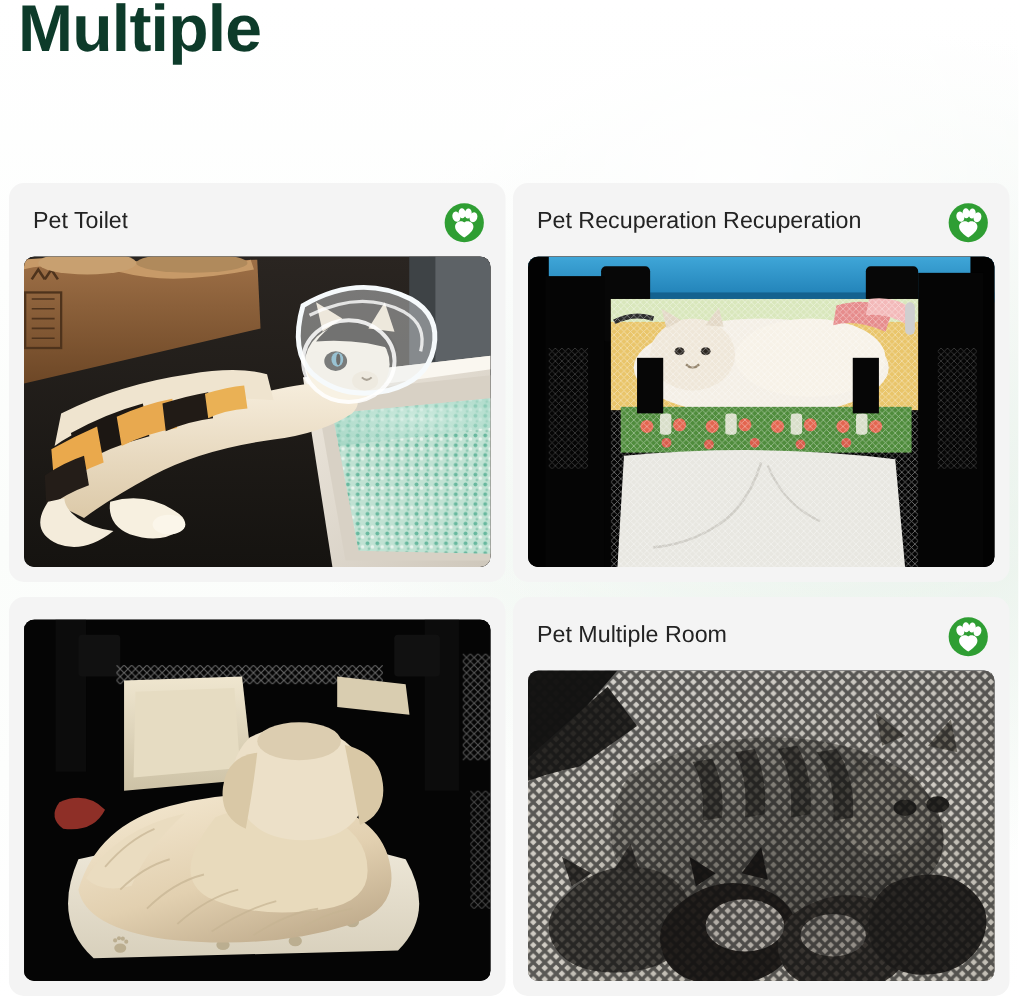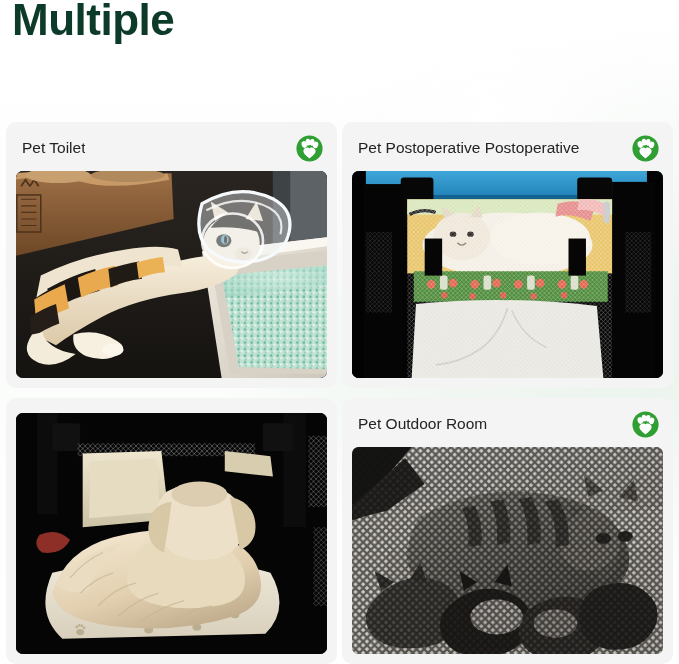--- a/index.html
+++ b/index.html
@@ -204,21 +204,21 @@
 
           <path d="M178 30 q34 -20 66 -4 q18 10 14 30 q-4 20 -28 26 q-28 6 -46 -10 q-14 -14 -6 -42 Z" fill="#e9eef1" fill-opacity="0.42" stroke="#f6fafc" stroke-width="3"></path>
           <path d="M182 36 q32 -16 58 -2 q14 8 10 24" fill="none" stroke="#ffffff" stroke-width="2" opacity="0.8"></path>
           <ellipse cx="206" cy="64" rx="28" ry="25" fill="none" stroke="#ffffff" stroke-width="2.4" opacity="0.85"></ellipse>
         </svg>
       </div>
     </div>
 
     <div class="card">
       <div class="card-head">
-        <span class="card-title">Pet Postoperative Postoperative</span>
+        <span class="card-title">Pet Recuperation Recuperation</span>
         <span>
           <svg class="paw-icon" viewBox="0 0 64 64" aria-hidden="true">
             <circle cx="32" cy="32" r="31" fill="#2f9e33"></circle>
             <ellipse cx="19.5" cy="22.5" rx="6.2" ry="8.2" fill="#ffffff" transform="rotate(-16 19.5 22.5)"></ellipse>
             <ellipse cx="28.6" cy="17.0" rx="5.6" ry="8.0" fill="#ffffff" transform="rotate(-6 28.6 17)"></ellipse>
             <ellipse cx="38.2" cy="17.4" rx="5.6" ry="8.0" fill="#ffffff" transform="rotate(7 38.2 17.4)"></ellipse>
             <ellipse cx="46.6" cy="23.4" rx="6.0" ry="8.0" fill="#ffffff" transform="rotate(18 46.6 23.4)"></ellipse>
             <path d="M32 55.5C25 50.5 17.5 44.5 17.5 38.2c0-5.3 4.6-8.6 9.4-8.6 2.6 0 4.2 1 5.1 2.2.9-1.2 2.5-2.2 5.1-2.2 4.8 0 9.4 3.3 9.4 8.6 0 6.3-7.5 12.3-14.5 17.3z" fill="#ffffff"></path>
           </svg>
         </span>
@@ -414,21 +414,21 @@
             <path d="M148 166 q18 -12 34 -14"></path>
             <path d="M170 164 q16 -10 30 -12"></path>
             <path d="M70 130 q12 -14 26 -20"></path>
           </g>
         </svg>
       </div>
     </div>
 
     <div class="card">
       <div class="card-head">
-        <span class="card-title">Pet Outdoor Room</span>
+        <span class="card-title">Pet Multiple Room</span>
         <span>
           <svg class="paw-icon" viewBox="0 0 64 64" aria-hidden="true">
             <circle cx="32" cy="32" r="31" fill="#2f9e33"></circle>
             <ellipse cx="19.5" cy="22.5" rx="6.2" ry="8.2" fill="#ffffff" transform="rotate(-16 19.5 22.5)"></ellipse>
             <ellipse cx="28.6" cy="17.0" rx="5.6" ry="8.0" fill="#ffffff" transform="rotate(-6 28.6 17)"></ellipse>
             <ellipse cx="38.2" cy="17.4" rx="5.6" ry="8.0" fill="#ffffff" transform="rotate(7 38.2 17.4)"></ellipse>
             <ellipse cx="46.6" cy="23.4" rx="6.0" ry="8.0" fill="#ffffff" transform="rotate(18 46.6 23.4)"></ellipse>
             <path d="M32 55.5C25 50.5 17.5 44.5 17.5 38.2c0-5.3 4.6-8.6 9.4-8.6 2.6 0 4.2 1 5.1 2.2.9-1.2 2.5-2.2 5.1-2.2 4.8 0 9.4 3.3 9.4 8.6 0 6.3-7.5 12.3-14.5 17.3z" fill="#ffffff"></path>
           </svg>
         </span>

